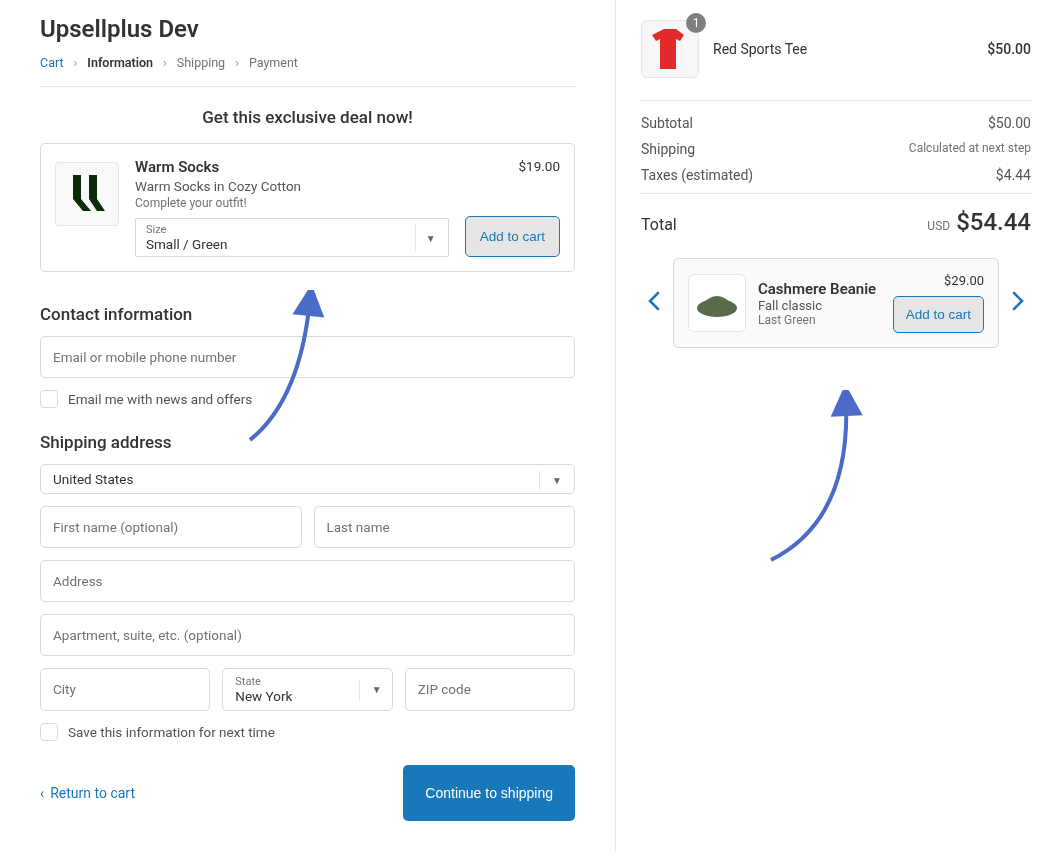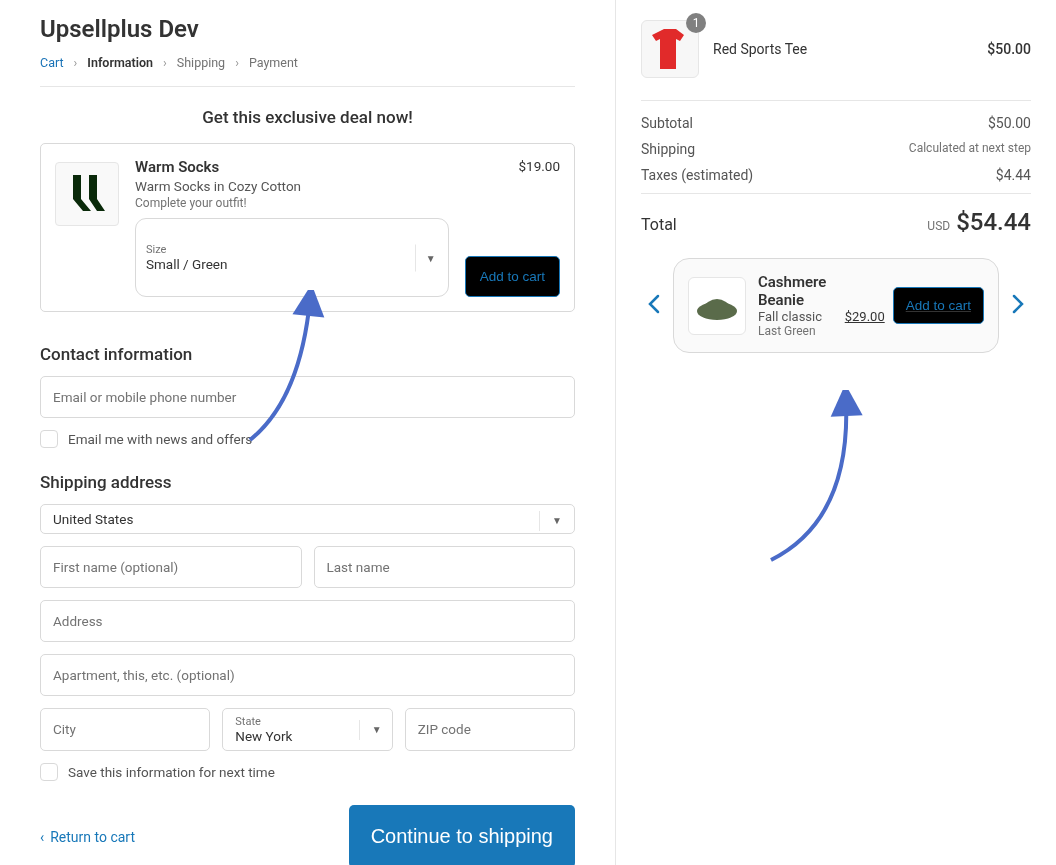--- a/index.html
+++ b/index.html
@@ -17,70 +17,70 @@
 
   .deal-title { text-align:center; font-size:17px; font-weight:500; color:#333; margin-bottom:16px; }
   .upsell-card { border:1px solid #d9d9d9; border-radius:5px; padding:14px; display:flex; gap:16px; margin-bottom:32px; }
   .upsell-thumb { width:64px; height:64px; border:1px solid #e6e6e6; border-radius:4px; background:#f9f9f9; display:flex; align-items:center; justify-content:center; margin-top:4px; }
   .upsell-thumb svg { width:40px; height:46px; }
   .upsell-body { flex:1; }
   .upsell-name { font-weight:600; font-size:15px; }
   .upsell-sub { font-size:13.5px; color:#555; margin-top:2px; }
   .upsell-promo { font-size:12px; color:#737373; margin-top:2px; }
   .upsell-row2 { display:flex; align-items:flex-start; gap:12px; margin-top:8px; }
-  .select-like { flex:1; border:1px solid #d9d9d9; border-radius:11px; padding:24px 10px; position:relative; }
+  .select-like { flex:1; border:1px solid #d9d9d9; border-radius:1px; padding:4px 10px; position:relative; }
   .select-like .lbl { font-size:11px; color:#737373; }
   .select-like .val { font-size:13.5px; color:#333; }
   .select-like .caret { position:absolute; right:6px; top:50%; transform:translateY(-50%); border-left:1px solid #e6e6e6; padding:8px 6px 8px 10px; color:#666; font-size:10px; }
   .price-small { font-size:13.5px; color:#333; text-align:right; margin-bottom:8px; }
-  .btn-outline { border:1px solid #1878b9; color:#1878b9; background:#000000; border-radius:5px; padding:12px 14px; font-size:13.5px; cursor:pointer; }
+  .btn-outline { border:1px solid #1878b9; color:#1878b9; background:#e5e5e5; border-radius:5px; padding:12px 14px; font-size:13.5px; cursor:pointer; }
   .btn-outline.sm { padding:10px 12px; }
 
   h2.section { font-size:17px; font-weight:500; margin-bottom:12px; color:#333; }
   .field { border:1px solid #d9d9d9; border-radius:5px; padding:12px 12px; font-size:13.5px; color:#737373; background:#fff; margin-bottom:12px; }
   .field.floating { padding:6px 12px 6px 12px; }
   .field.floating .lbl { font-size:11px; color:#737373; }
   .field.floating .val { font-size:13.5px; color:#333; }
   .field .caret-r { float:right; color:#666; font-size:10px; border-left:1px solid #e6e6e6; padding-left:12px; margin-left:8px; line-height:20px; }
   .row { display:flex; gap:12px; }
   .row .field { flex:1; }
   .row3 .field { flex:1; }
 
   .checkbox-line { display:flex; align-items:center; gap:10px; font-size:13.5px; color:#545454; margin-bottom:24px; }
   .chk { width:18px; height:18px; border:1px solid #d9d9d9; border-radius:4px; background:#fff; }
 
   .footer-row { display:flex; justify-content:space-between; align-items:center; margin-top:16px; }
   .link-back { color:#1878b9; font-size:14px; display:flex; align-items:center; gap:6px; text-decoration:none; }
-  .btn-primary { background:#1878b9; color:#fff; border:none; border-radius:5px; padding:20px 22px; font-size:20px; font-weight:500; cursor:pointer; }
+  .btn-primary { background:#1878b9; color:#fff; border:none; border-radius:5px; padding:20px 22px; font-size:14px; font-weight:500; cursor:pointer; }
 
   
   .cart-line { display:flex; align-items:center; gap:14px; padding:10px 0 18px 0; }
   .prod-thumb { width:58px; height:58px; border:1px solid #e6e6e6; border-radius:6px; background:#f7f7f7; position:relative; display:flex; align-items:center; justify-content:center; }
   .prod-thumb svg { width:40px; height:48px; }
   .qty-badge { position:absolute; top:-8px; right:-8px; background:#808080; color:#fff; width:20px; height:20px; border-radius:50%; font-size:12px; display:flex; align-items:center; justify-content:center; }
   .cart-name { flex:1; font-size:14px; color:#333; }
   .cart-price { font-size:14px; color:#333; font-weight:500; }
   hr.rsep { border:none; border-top:1px solid #e6e6e6; margin:4px 0 14px 0; }
   .sum-row { display:flex; justify-content:space-between; font-size:14px; color:#555; margin-bottom:10px; }
   .sum-row .muted { font-size:12px; color:#737373; }
   .total-row { display:flex; justify-content:space-between; align-items:baseline; margin-top:14px; margin-bottom:22px; }
   .total-row .lbl { font-size:16px; color:#333; }
   .total-row .amt { font-size:24px; font-weight:500; color:#333; }
   .total-row .cur { font-size:12px; color:#737373; margin-right:6px; }
 
   .side-upsell-wrap { display:flex; align-items:center; gap:6px; }
   .nav-chev { color:#1878b9; cursor:pointer; padding:6px; }
-  .side-upsell { flex:1; border:1px solid #d9d9d9; border-radius:16px; padding:14px; display:flex; gap:12px; align-items:center; background:#fafafa; }
+  .side-upsell { flex:1; border:1px solid #d9d9d9; border-radius:5px; padding:14px; display:flex; gap:12px; align-items:center; background:#fafafa; }
   .side-thumb { width:58px; height:58px; border:1px solid #e6e6e6; border-radius:6px; background:#fff; display:flex; align-items:center; justify-content:center; }
   .side-thumb svg { width:44px; height:30px; }
   .side-body { flex:1; }
   .side-name { font-size:15px; font-weight:600; }
   .side-sub { font-size:13px; color:#555; }
   .side-var { font-size:12px; color:#737373; }
-  .side-right { text-align:right; display:flex; flex-direction:row; align-items:flex-end; gap:8px;text-decoration:underline; }
+  .side-right { text-align:right; display:flex; flex-direction:column; gap:8px; }
   .side-price { font-size:13px; color:#333; }
 
   
   .arrow-svg { position:absolute; pointer-events:none; }
 </style>
 </head>
 <body>
 
 <div class="left">
   <h1 class="shop">Upsellplus Dev</h1>
@@ -138,21 +138,21 @@
     <span class="caret-r">▼</span>
     <div class="val">United States</div>
   </div>
 
   <div class="row">
     <div class="field"><span>First name (optional)</span></div>
     <div class="field"><span>Last name</span></div>
   </div>
 
   <div class="field"><span>Address</span></div>
-  <div class="field"><span>Apartment, this, etc. (optional)</span></div>
+  <div class="field"><span>Apartment, suite, etc. (optional)</span></div>
 
   <div class="row row3">
     <div class="field"><span>City</span></div>
     <div class="field floating" style="position:relative;">
       <span class="caret-r" style="position:absolute; right:10px; top:50%; transform:translateY(-50%);">▼</span>
       <div class="lbl">State</div>
       <div class="val">New York</div>
     </div>
     <div class="field"><span>ZIP code</span></div>
   </div>

